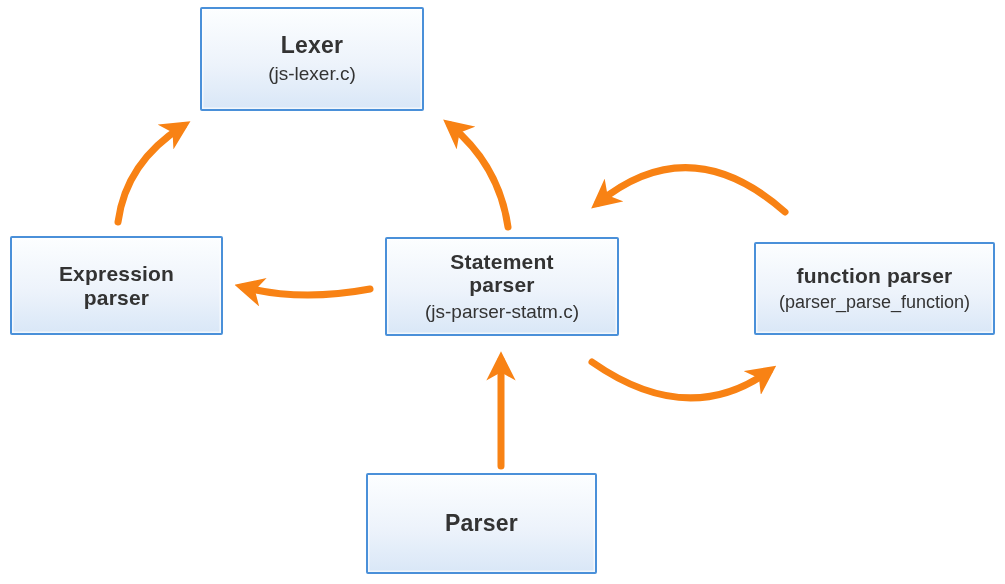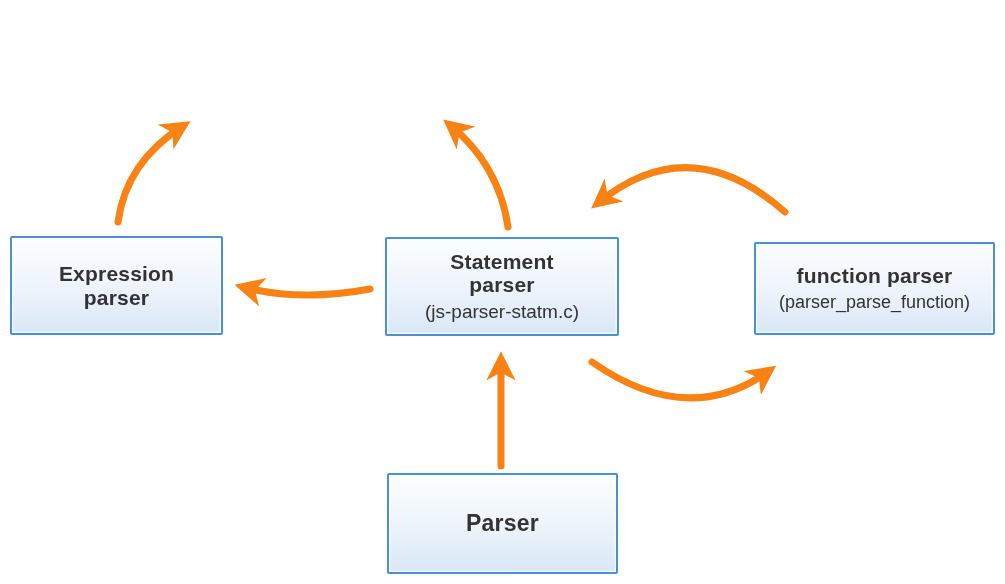--- a/index.html
+++ b/index.html
@@ -55,21 +55,21 @@
   .node .subtitle {
     font-size: 19px;
     line-height: 1.25;
     margin-top: 3px;
     white-space: nowrap;
   }
   .node--lexer      { left: 200px; top:   7px; width: 224px; height: 104px; }
   .node--expression { left:  10px; top: 236px; width: 213px; height:  99px; }
   .node--statement  { left: 385px; top: 237px; width: 234px; height:  99px; }
   .node--function   { left: 754px; top: 242px; width: 241px; height:  93px; }
-  .node--parser     { left: 387px; top: 473px; width: 231px; height: 101px; }
+  .node--parser     { left: 366px; top: 473px; width: 231px; height: 101px; }
   .node--lexer .title,
   .node--parser .title { font-size: 23px; }
   .node--function .subtitle { font-size: 18px; }
 </style>
 </head>
 <body>
 
 <div class="canvas">
 
   <svg class="edges-layer" viewBox="0 0 1005 584" xmlns="http://www.w3.org/2000/svg">
@@ -80,20 +80,24 @@
     </defs>
 
     <path class="edge-path" d="M 118 222 Q 126 162 183 126" marker-end="url(#arrowhead)"></path>
     <path class="edge-path" d="M 508 227 Q 499 165 450 125" marker-end="url(#arrowhead)"></path>
     <path class="edge-path" d="M 370 289 Q 300 302 243 287" marker-end="url(#arrowhead)"></path>
     <path class="edge-path" d="M 785 212 Q 690 128 598 203" marker-end="url(#arrowhead)"></path>
     <path class="edge-path" d="M 592 362 Q 688 429 769 371" marker-end="url(#arrowhead)"></path>
     <path class="edge-path" d="M 501 466 L 501 360" marker-end="url(#arrowhead)"></path>
   </svg>
 
+  <div class="node node--lexer">
+    <div class="title">Lexer</div>
+    <div class="subtitle">(js-lexer.c)</div>
+  </div>
 
   <div class="node node--expression">
     <div class="title wrap">Expression parser</div>
   </div>
 
   <div class="node node--statement">
     <div class="title wrap">Statement parser</div>
     <div class="subtitle">(js-parser-statm.c)</div>
   </div>
 

